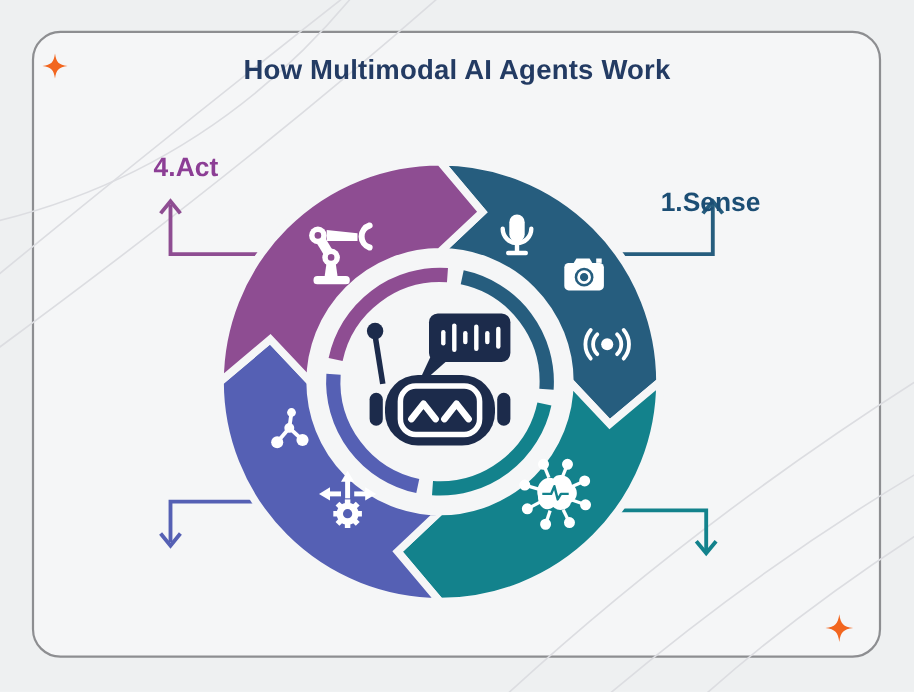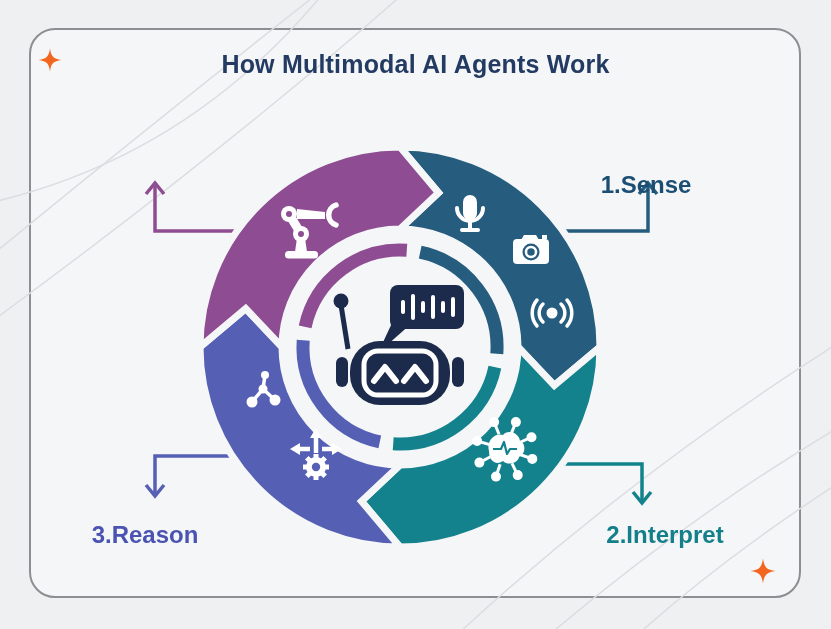--- a/index.html
+++ b/index.html
@@ -68,22 +68,21 @@
       <path d="M 240 456 L 155 456 L 155 493"></path>
       <path d="M 146 485 L 155 496 L 164 485"></path>
     </g>
     <g fill="none" stroke-width="3.5" stroke="#8e4d92">
       <path d="M 242 231 L 155 231 L 155 186"></path>
       <path d="M 146 194 L 155 183 L 164 194"></path>
     </g>
   </svg>
 
   <div class="step-label label-sense">1.Sense</div>
-  <div class="step-label label-interpret">2.Interpret</div>
-  <div class="step-label label-reason">3.Reason</div>
+  <div class="step-label label-act">4.Act</div>
 
   <svg class="wheel" viewBox="0 0 420 420">
 
     <g stroke="#f5f6f7" stroke-width="7" stroke-linejoin="miter">
       <path d="M 210 10 A 200 200 0 0 1 410 210 L 364.3 248.5 L 328 210 A 118 118 0 0 0 210 92 L 248.5 55.7 Z" fill="#265d7e"></path>
       <path d="M 410 210 A 200 200 0 0 1 210 410 L 171.5 364.3 L 210 328 A 118 118 0 0 0 328 210 L 364.3 248.5 Z" fill="#13828c"></path>
       <path d="M 210 410 A 200 200 0 0 1 10 210 L 55.7 171.5 L 92 210 A 118 118 0 0 0 210 328 L 171.5 364.3 Z" fill="#5560b4"></path>
       <path d="M 10 210 A 200 200 0 0 1 210 10 L 248.5 55.7 L 210 92 A 118 118 0 0 0 92 210 L 55.7 171.5 Z" fill="#8e4d92"></path>
     </g>
 

